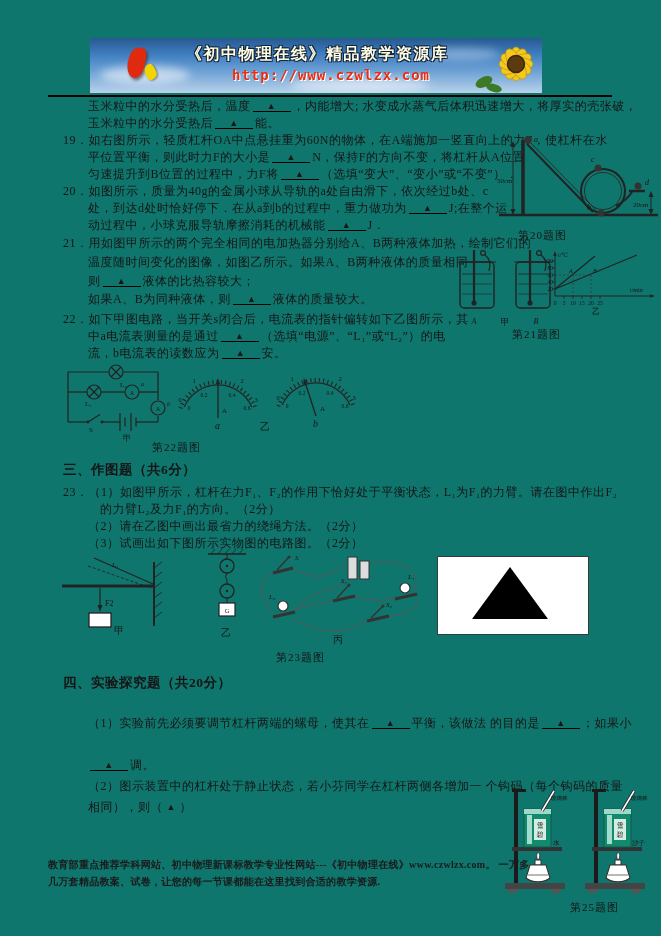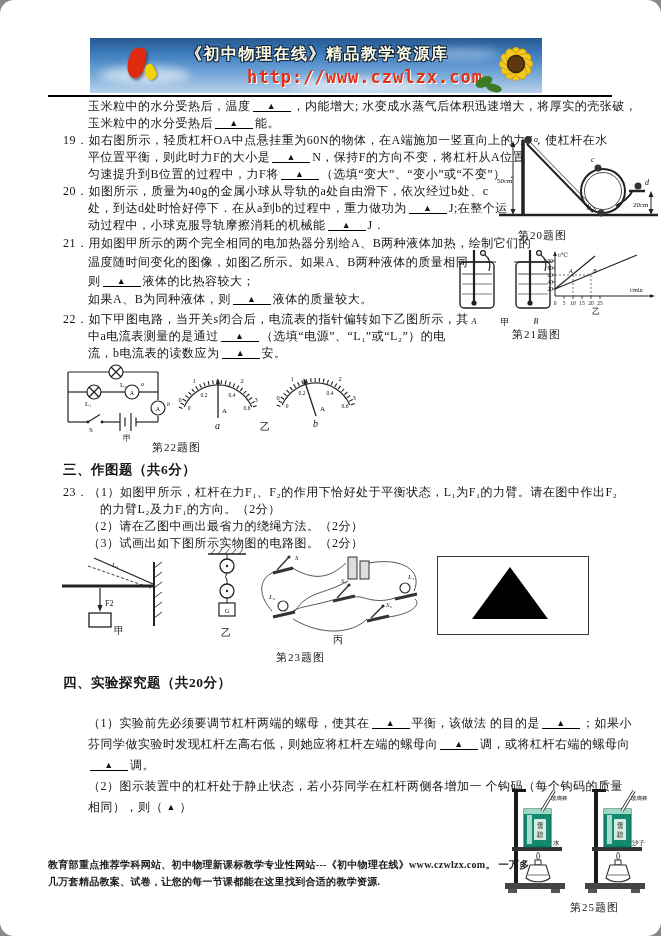--- a/index.html
+++ b/index.html
@@ -1,35 +1,35 @@
 <!DOCTYPE html>
 <html><head>
 <meta charset="utf-8">
 <style>
   html,body{margin:0;padding:0;background:#888;}
-  .page{position:relative;width:661px;height:936px;background:#ffffff;overflow:hidden;
-        font-family:"Liberation Serif","DejaVu Serif",serif;color:#151515;border-radius:14px;}
+  .page{position:relative;width:661px;height:936px;background:#0f766e;overflow:hidden;
+        font-family:"Liberation Serif","DejaVu Serif",serif;color:#151515;}
   .ln{position:absolute;white-space:nowrap;font-size:12px;line-height:14px;letter-spacing:.5px;}
   .blank{display:inline-block;min-width:30px;border-bottom:1px solid #000;text-align:center;
          font-size:9px;line-height:10px;vertical-align:1px;padding:0 4px;margin:0 2px;}
   .tri{font-size:9px;vertical-align:1px;}
   .head{position:absolute;white-space:nowrap;font-weight:bold;font-size:13.5px;letter-spacing:.5px;}
   .cap{position:absolute;white-space:nowrap;font-size:11px;letter-spacing:1px;}
   .tag{position:absolute;white-space:nowrap;font-size:10px;font-style:italic;}
   .foot{position:absolute;white-space:nowrap;font-size:10px;font-weight:bold;letter-spacing:.3px;color:#1a1a1a;text-align:right;}
   .sep{position:absolute;left:48px;top:95px;width:564px;height:2px;background:#000;}
   
   .banner{position:absolute;left:90px;top:38px;width:452px;height:55px;overflow:hidden;
           background:linear-gradient(180deg,#27598f 0%,#3f7ec0 30%,#6fa3d6 62%,#b8d2ea 100%);}
   .cloud{position:absolute;background:#fff;border-radius:50%;filter:blur(4px);opacity:.55;}
   .banner-title{position:absolute;left:96px;top:6px;font-size:16px;font-weight:bold;color:#fffce0;
           letter-spacing:1.5px;white-space:nowrap;
           text-shadow:1px 1px 0 #10233d,-1px -1px 0 #10233d,1px -1px 0 #10233d,-1px 1px 0 #10233d;}
-  .banner-url{position:absolute;left:157px;top:29px;font-family:"DejaVu Sans Mono","Liberation Mono",monospace;
-          font-size:17px;font-weight:bold;color:#e62f12;letter-spacing:1px;white-space:nowrap;
+  .banner-url{position:absolute;left:142px;top:29px;font-family:"DejaVu Sans Mono","Liberation Mono",monospace;
+          font-size:14px;font-weight:bold;color:#e62f12;letter-spacing:1px;white-space:nowrap;
           text-shadow:1px 1px 0 #ffffff;}
   .logo-red{position:absolute;left:38px;top:9px;width:17px;height:31px;background:#e02a10;
           border-radius:65% 35% 55% 70%/45% 60% 40% 65%;transform:rotate(16deg);
           box-shadow:2px 2px 3px rgba(0,0,0,.45);}
   .logo-yellow{position:absolute;left:55px;top:26px;width:11px;height:16px;background:#f2d400;
           border-radius:60% 40% 70% 40%/50% 65% 35% 60%;transform:rotate(-18deg);
           box-shadow:1px 1px 2px rgba(0,0,0,.4);}
   .figabs{position:absolute;}
   svg text{font-family:"Liberation Serif","DejaVu Serif",serif;fill:#151515;}
   .t55{font-size:5.5px}.t6{font-size:6px}.t65{font-size:6.5px}.t7{font-size:7px}
@@ -354,21 +354,20 @@
 
   <div class="tribox">
     <svg width="147" height="74" viewBox="0 0 147 74">
       <polygon points="72,10 34,62 110,62" fill="#000"></polygon>
     </svg>
   </div>
   <div class="cap" style="left:276px;top:650px">第23题图</div>
 
   <div class="head" style="left:63px;top:674px">四、实验探究题（共20分）</div>
   <div class="ln" style="left:88px;top:716px"><span>（1）实验前先必须要调节杠杆两端的螺母，使其在</span><span class="blank">▲</span><span>平衡，该做法 的目的是</span><span class="blank">▲</span><span>；如果小</span></div>
-  <div class="ln" style="left:88px;top:737px"><span>芬同学做实验时发现杠杆左高右低，则她应将杠杆左端的螺母向</span><span class="blank">▲</span><span>调，或将杠杆右端的螺母向</span></div>
   <div class="ln" style="left:88px;top:758px"><span class="blank">▲</span><span>调。</span></div>
   <div class="ln" style="left:88px;top:779px"><span>（2）图示装置中的杠杆处于静止状态，若小芬同学在杠杆两侧各增加一 个钩码（每个钩码的质量</span></div>
   <div class="ln" style="left:88px;top:800px"><span>相同），则（ </span><span class="tri">▲</span><span> ）</span></div>
 
   <svg class="figabs" style="left:504px;top:787px" width="154" height="108" viewBox="0 0 154 108">
     <g>
       <rect x="8" y="2" width="14" height="3" fill="#1a1a1a"></rect>
       <rect x="10" y="3" width="4" height="93" fill="#1a1a1a"></rect>
       <rect x="1" y="96" width="60" height="6" fill="#444"></rect>
       <rect x="4" y="102" width="9" height="4" fill="#555"></rect>

